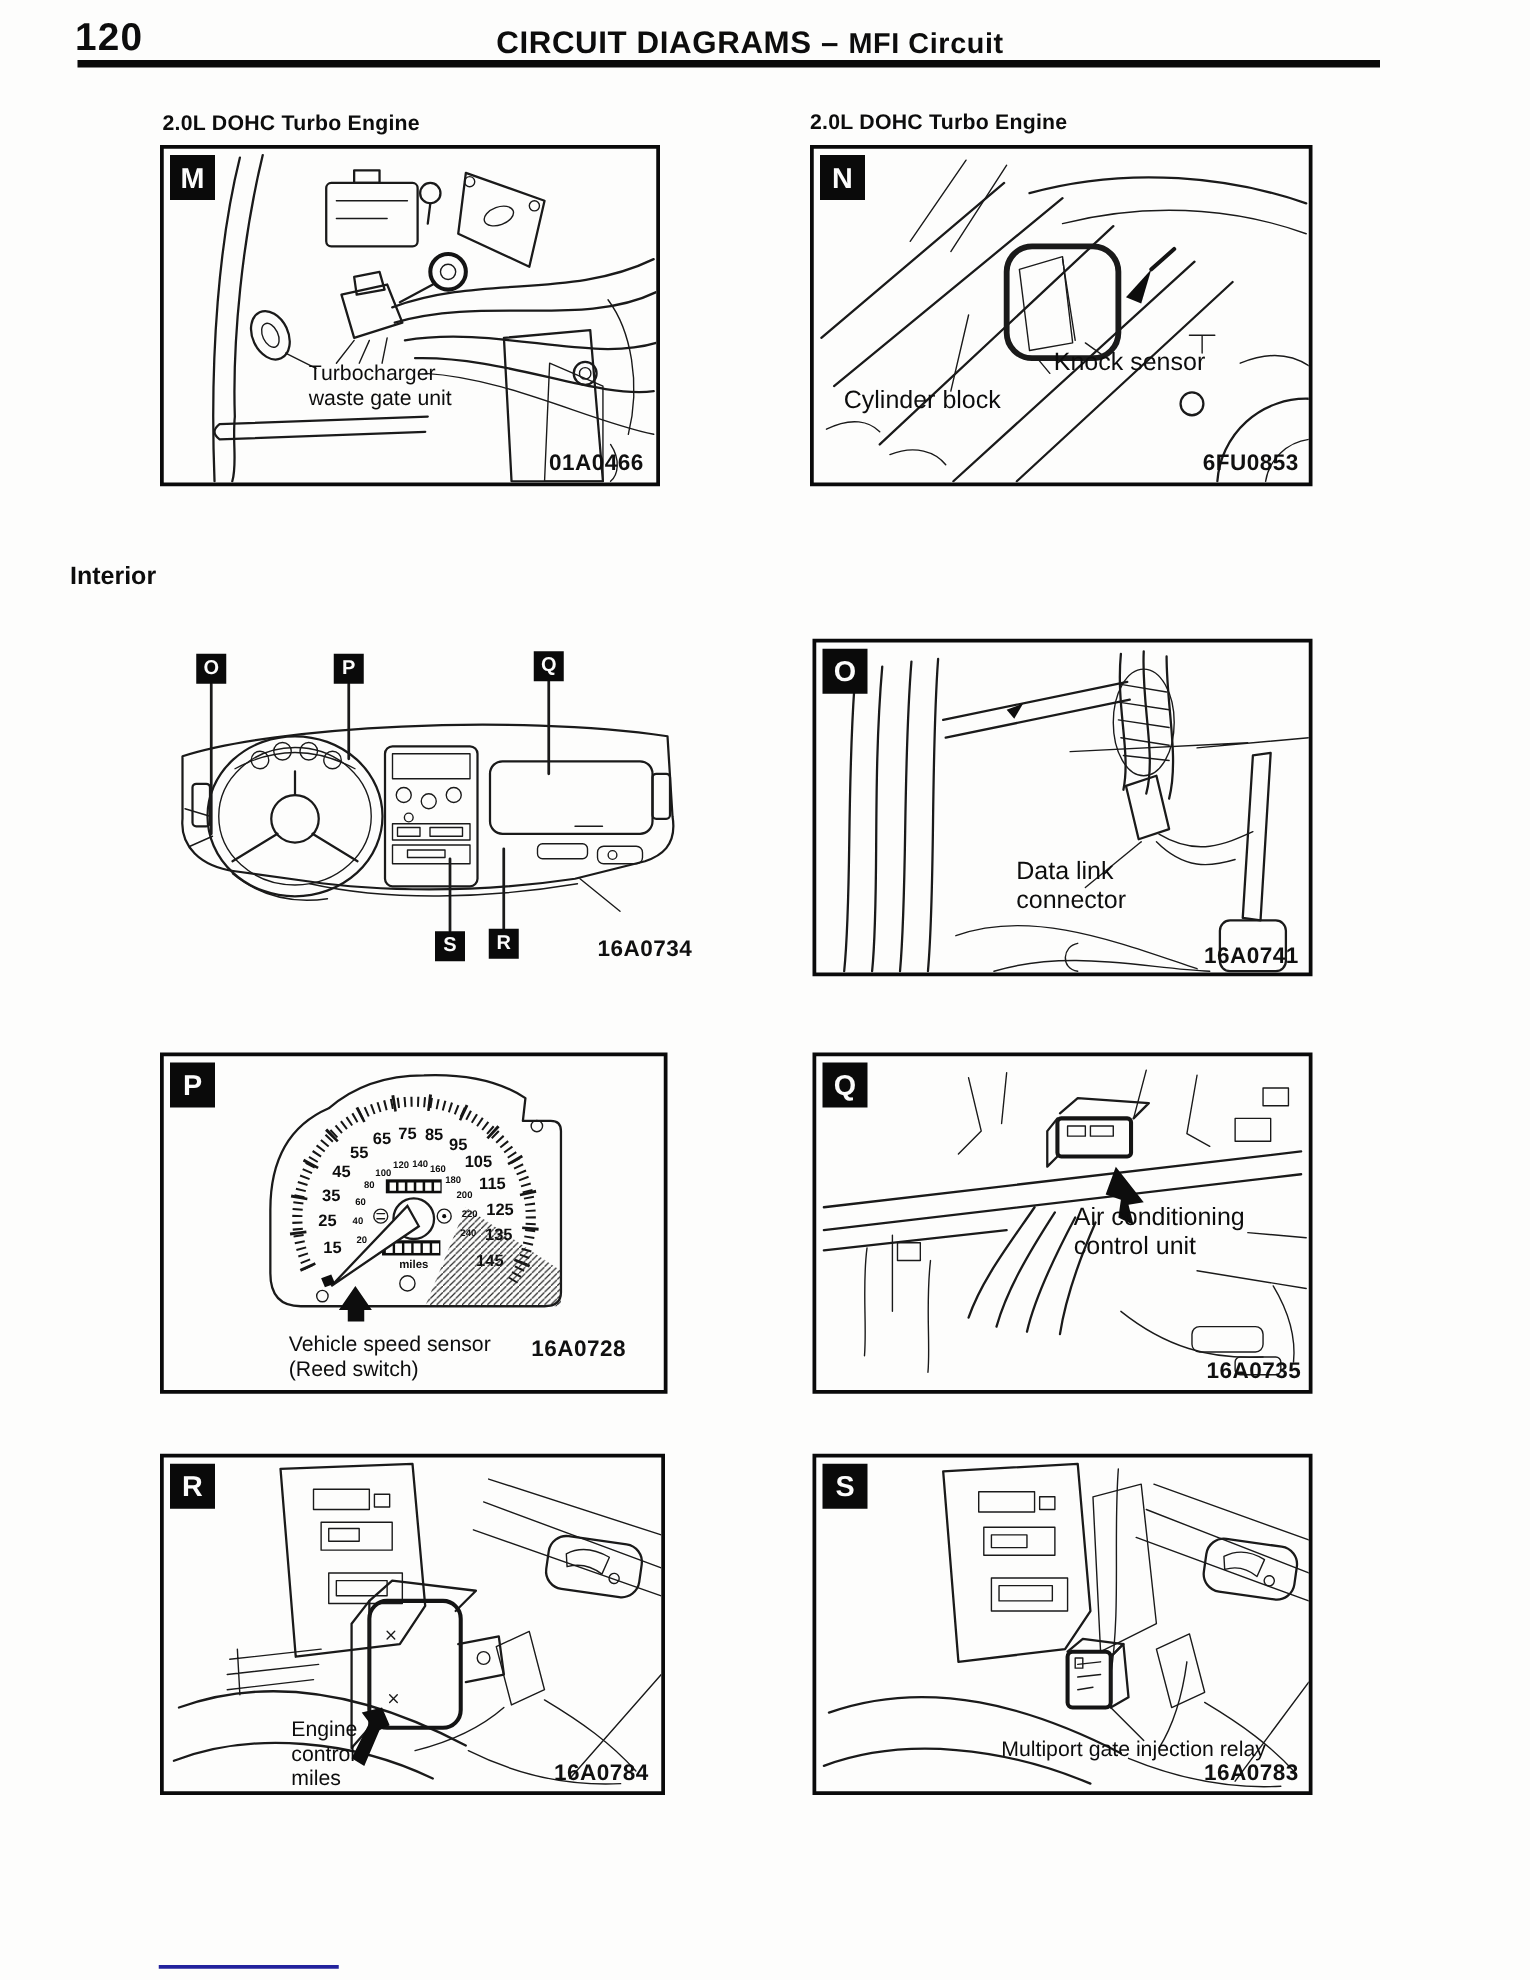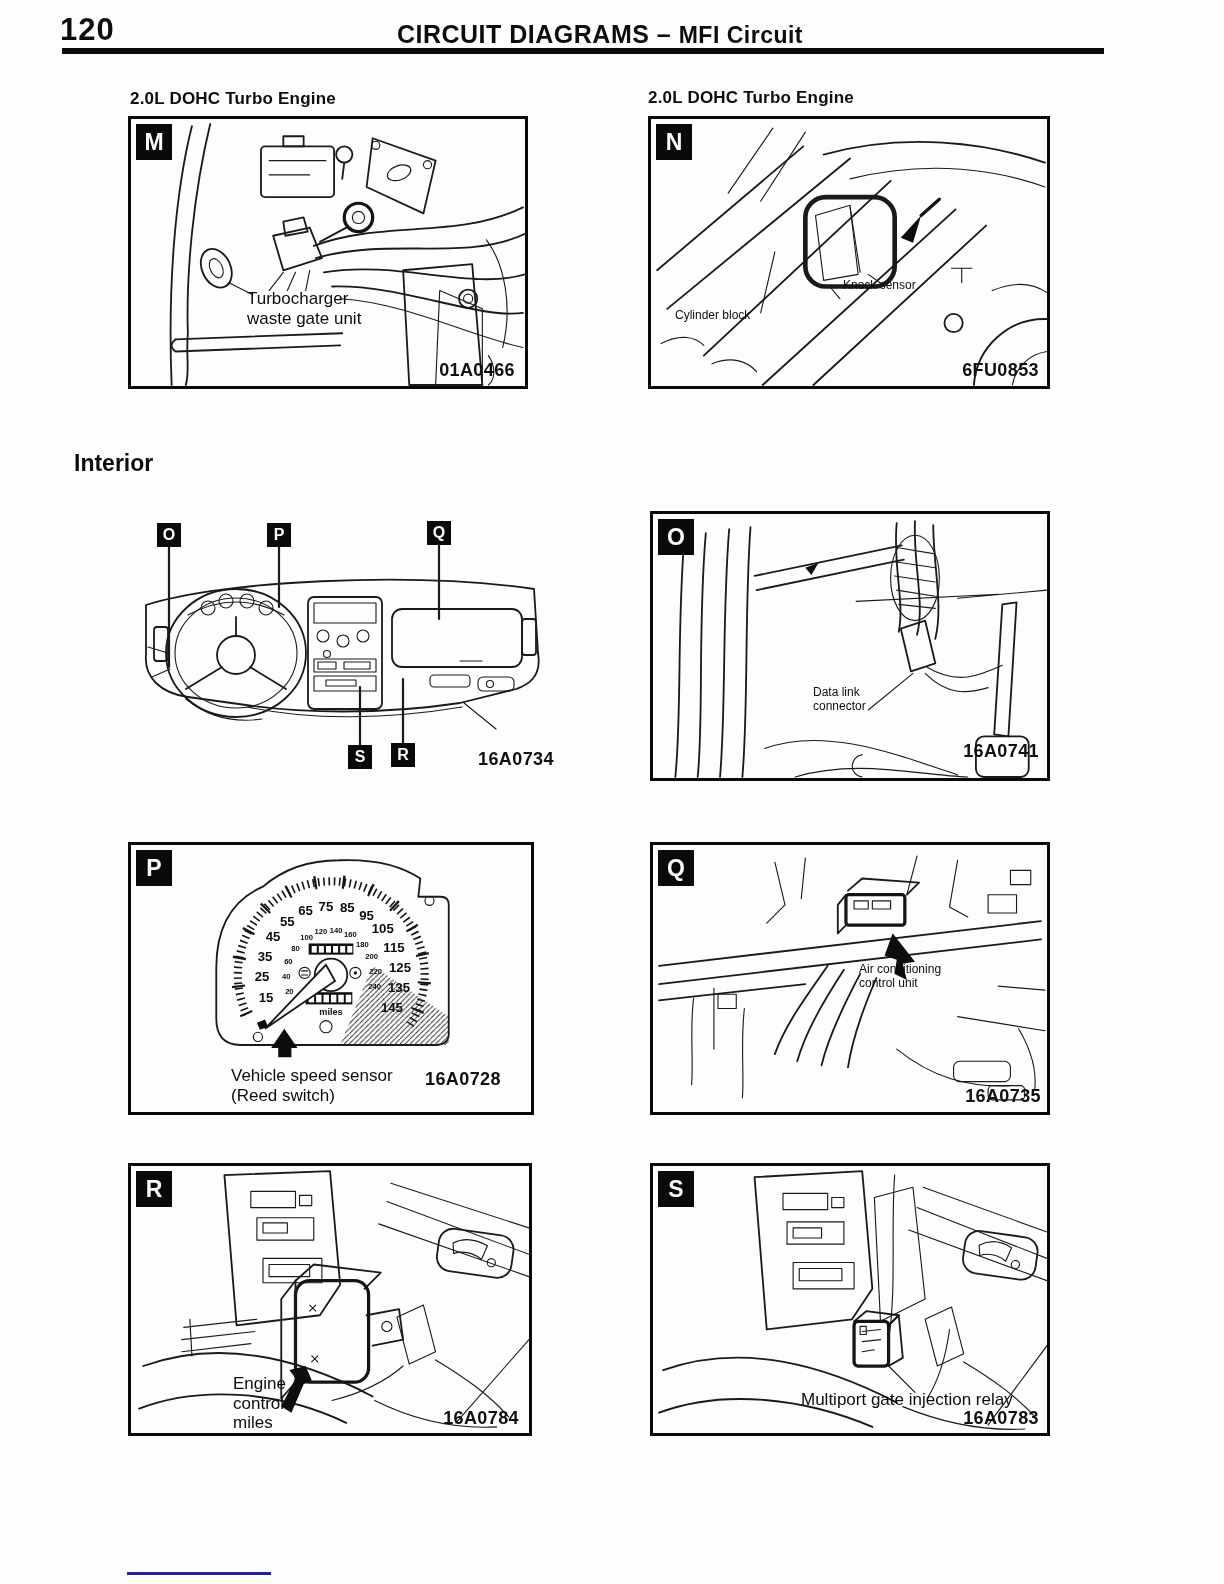--- a/index.html
+++ b/index.html
@@ -8,34 +8,34 @@
     background:#fdfdfc; color:#0d0d0d;
     font-family:"Liberation Sans", sans-serif;
     overflow:hidden;
   }
   .abs { position:absolute; }
   .page-number { left:60px; top:12px; font-size:31px; font-weight:bold; letter-spacing:1px; }
   .header-title { left:150px; top:20px; width:900px; text-align:center; font-weight:bold; font-size:25px; letter-spacing:0.5px; white-space:nowrap; }
   .header-title .sub { font-size:23px; }
   .header-rule { left:62px; top:48px; width:1042px; height:6px; background:#0a0a0a; }
   .col-heading { font-size:17px; font-weight:bold; letter-spacing:0.2px; }
-  .section-heading { left:74px; top:450px; font-size:23px; font-weight:bold; }
+  .section-heading { left:56px; top:450px; font-size:20px; font-weight:bold; }
   .panel { position:absolute; border:3px solid #0a0a0a; background:#fdfdfc; }
   .lettertag {
     position:absolute; left:5px; top:5px; width:36px; height:36px;
     background:#0a0a0a; color:#fcfcfc; font-weight:bold; font-size:23px;
     display:flex; align-items:center; justify-content:center;
   }
   .minitag {
     position:absolute; width:24px; height:24px;
     background:#0a0a0a; color:#fcfcfc; font-weight:bold; font-size:16px;
     display:flex; align-items:center; justify-content:center;
   }
   .callout { position:absolute; font-size:17px; line-height:1.16; color:#0d0d0d; white-space:nowrap; }
-  .callout.lg { font-size:12px; }
+  .callout.lg { font-size:20px; }
   .figcode { position:absolute; font-size:18px; font-weight:bold; letter-spacing:0.4px; color:#101010; }
   .art { position:absolute; left:0; top:0; width:100%; height:100%; }
   .tsb-box { left:386px; top:1513px; width:392px; height:37px; border:3px solid #0a0a0a; }
   .tsb-box .lbl { position:absolute; left:14px; top:4px; font-size:21px; font-weight:bold; letter-spacing:0.3px; }
   .blue-line { left:127px; top:1572px; width:144px; height:3px; background:#23239d; }
   svg .ln  { fill:none; stroke:#1a1a1a; stroke-width:1.8; stroke-linecap:round; stroke-linejoin:round; }
   svg .lnt { fill:none; stroke:#1a1a1a; stroke-width:1.1; stroke-linecap:round; stroke-linejoin:round; }
   svg .lnb { fill:none; stroke:#141414; stroke-width:3.2; stroke-linecap:round; stroke-linejoin:round; }
   svg .blk { fill:#0d0d0d; stroke:none; }
   svg .wht { fill:#fdfdfc; stroke:#1a1a1a; stroke-width:1.8; }
@@ -228,21 +228,21 @@
         <path class="lnt" d="M110,230 C170,208 240,236 300,256 M140,258 C200,240 260,256 310,258"></path>
         <path class="lnt" d="M256,156 L212,192"></path>
         <path class="lnt" d="M206,236 C194,238 192,256 206,258"></path>
       </g>
     </svg>
     <div class="lettertag">O</div>
     <div class="callout lg" style="left:160px;top:172px;">
       <div>Data link</div>
       <div>connector</div>
     </div>
-    <div class="figcode" style="right:8px;bottom:16px;text-align:right;">16A0741</div>
+    <div class="figcode" style="right:8px;bottom:3px;text-align:right;">16A0741</div>
   </div>
 
   <div class="panel" style="left:128px;top:842px;width:400px;height:267px;">
     <svg class="art" viewBox="0 0 394 261">
       <defs>
           <pattern id="hp" patternUnits="userSpaceOnUse" width="5" height="5">
             <path d="M0,5 L5,0" stroke="#222" stroke-width="0.9"></path>
           </pattern>
         </defs>
       <g>

